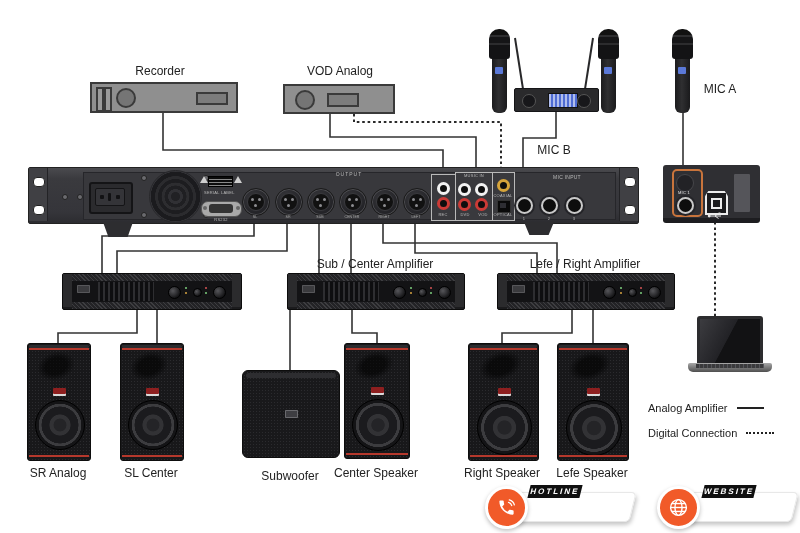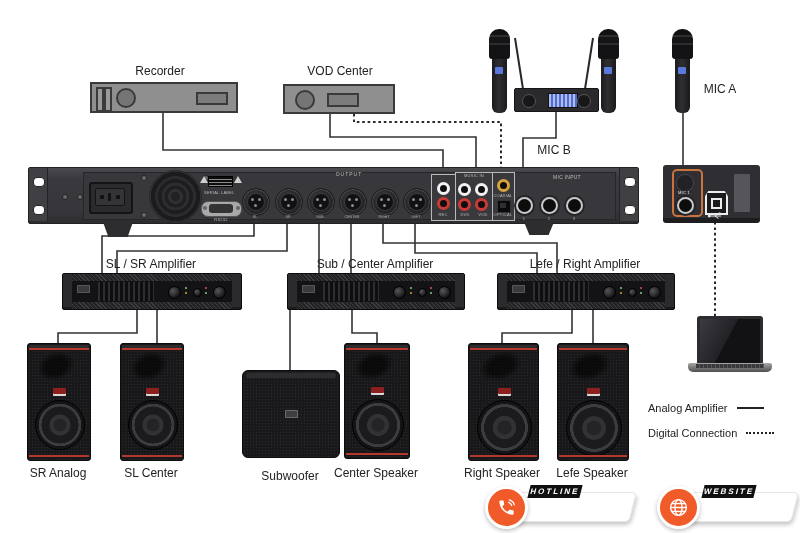--- a/index.html
+++ b/index.html
@@ -154,21 +154,21 @@
   </svg>
 
   <div class="lbl" style="left:110px;top:64px;width:100px;">Recorder</div>
   <div class="srcbox" style="left:90px;top:82px;width:144px;height:27px;">
     <span class="src-slat" style="left:4px;top:3px;width:4px;height:21px;"></span>
     <span class="src-slat" style="left:12px;top:3px;width:4px;height:21px;"></span>
     <span class="src-circle" style="left:24px;top:4px;width:16px;height:16px;"></span>
     <span class="src-rect" style="left:104px;top:8px;width:28px;height:9px;"></span>
   </div>
 
-  <div class="lbl" style="left:290px;top:64px;width:100px;">VOD Center</div>
+  <div class="lbl" style="left:290px;top:64px;width:100px;">VOD Analog</div>
   <div class="srcbox" style="left:283px;top:84px;width:108px;height:26px;">
     <span class="src-circle" style="left:10px;top:4px;width:16px;height:16px;"></span>
     <span class="src-rect" style="left:42px;top:7px;width:28px;height:10px;"></span>
   </div>
 
   <div class="mic" style="left:489px;top:29px;">
     <span class="mic-head"></span>
     <span class="mic-body"></span>
     <span class="mic-disp"></span>
   </div>
@@ -330,21 +330,20 @@
         <rect x="11.5" y="0.5" width="2" height="2" fill="#e8e8e8"></rect>
     </svg>
     <div class="graypanel"></div>
   </div>
 
   <div id="laptop-screen"></div>
   <div id="laptop-base">
     <div id="laptop-kbd"></div>
   </div>
 
-  <div class="lbl" style="left:71px;top:257px;width:160px;">SL / SR Amplifier</div>
   <div class="lbl" style="left:295px;top:257px;width:160px;">Sub / Center Amplifier</div>
   <div class="lbl" style="left:505px;top:257px;width:160px;">Lefe / Right Amplifier</div>
 
   <div class="amp" style="left:62px;width:178px;">
     <div class="amp-mesh" style="top:0;"></div>
     <div class="amp-mesh" style="bottom:0;"></div>
     <div class="amp-mid">
       <span class="amp-logo"></span>
       <span class="amp-vents"></span>
       <span class="amp-knob" style="left:96px;top:5px;"></span>

